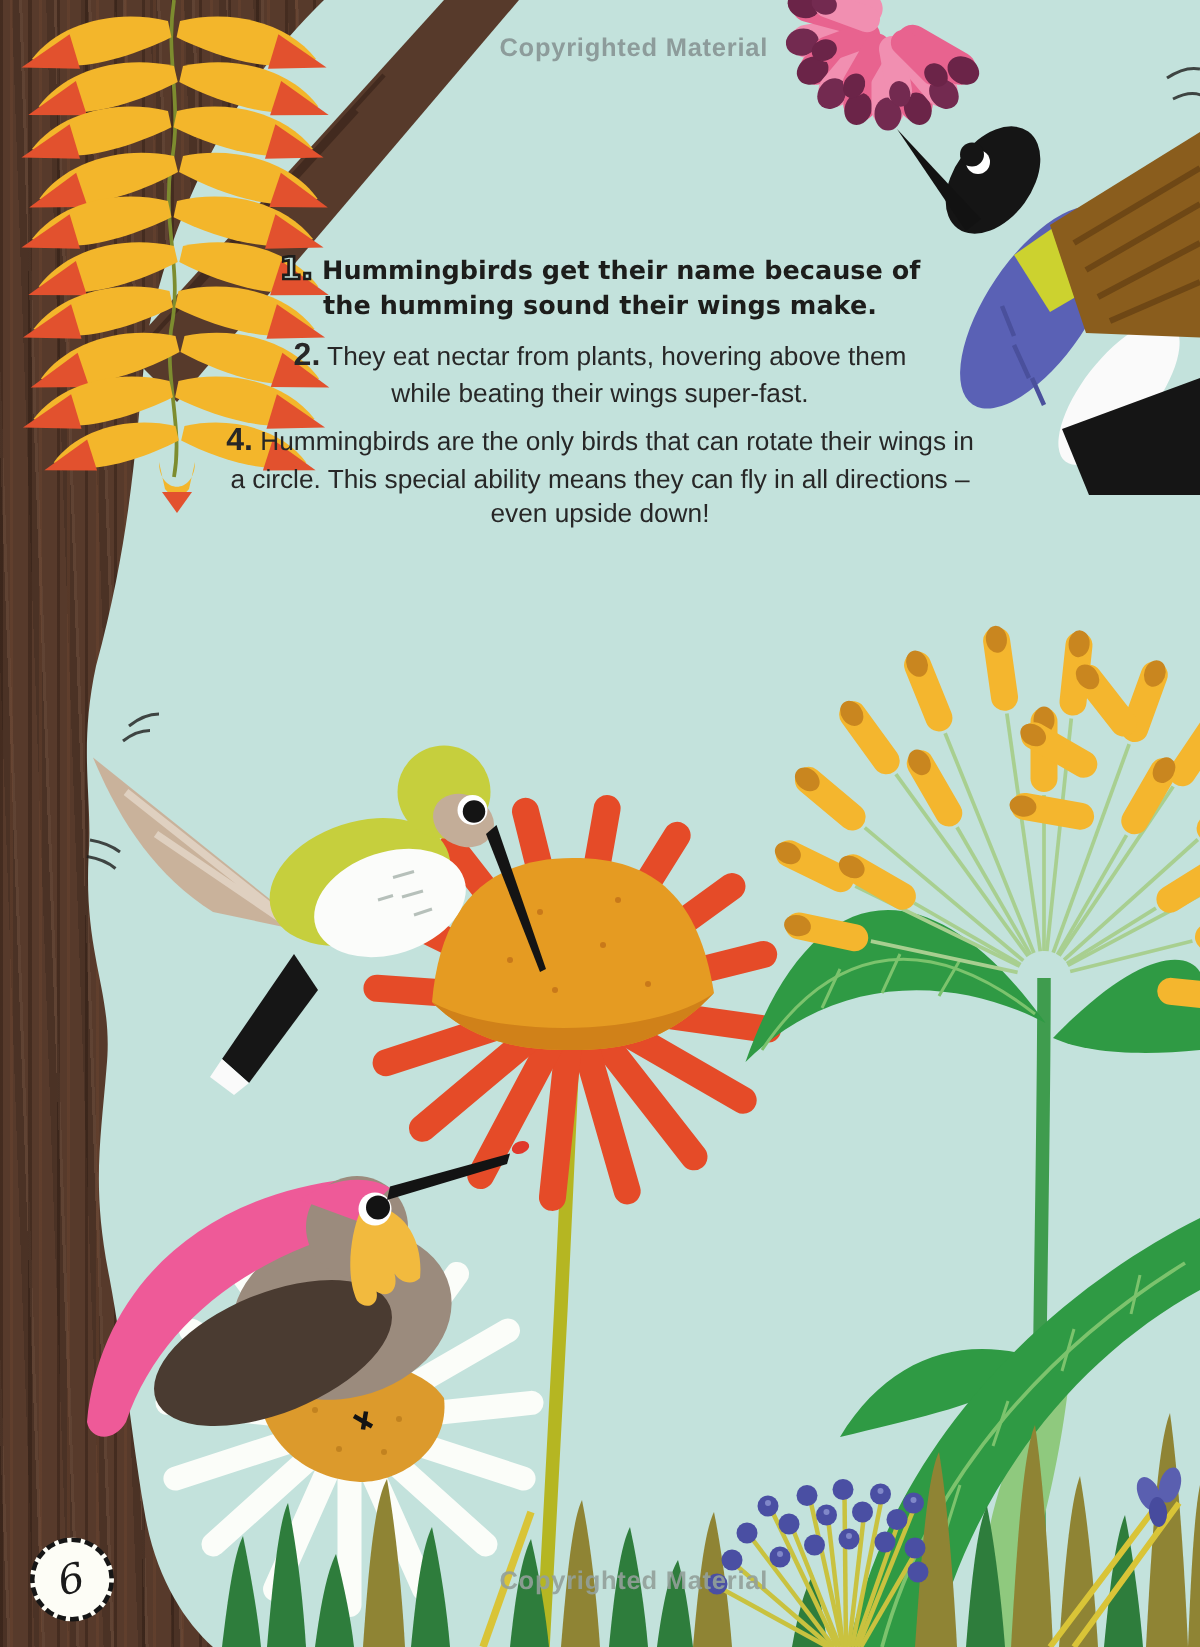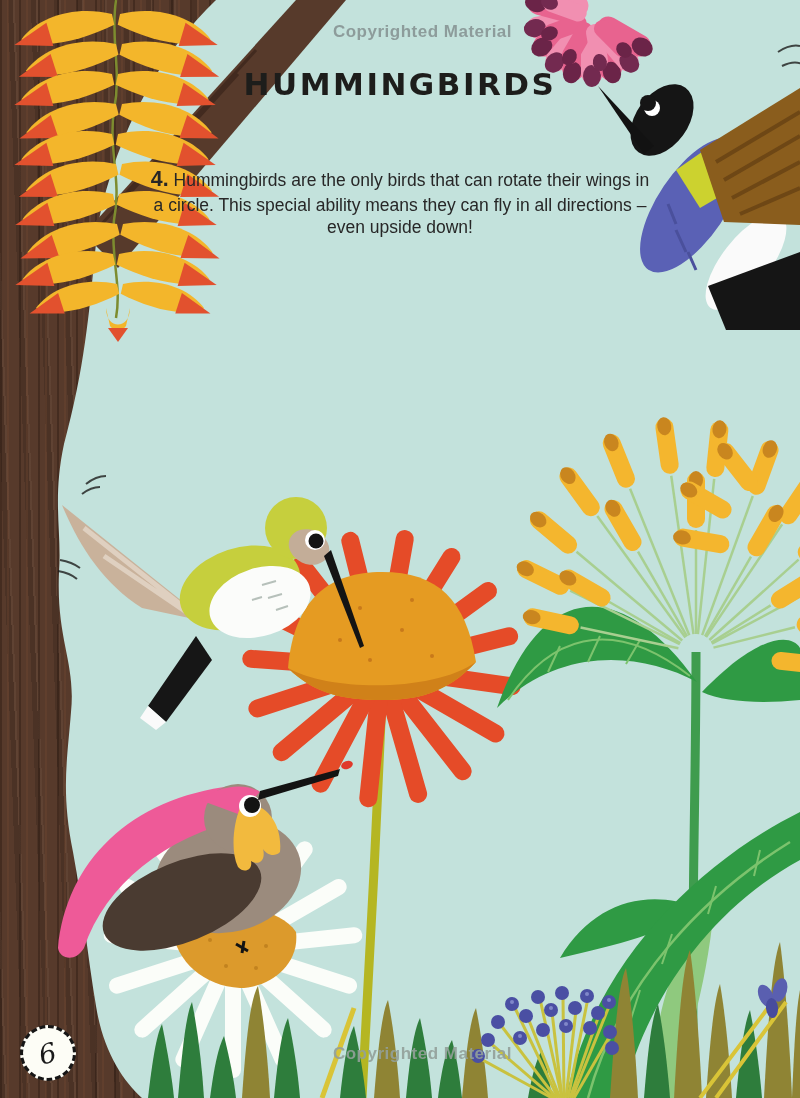--- a/index.html
+++ b/index.html
@@ -342,24 +342,25 @@
       <path d="M700,1098 L768,1008 M716,1098 L786,1002" stroke="#d9c437" stroke-width="4" fill="none"></path>
       <ellipse cx="766" cy="996" rx="7" ry="12" transform="rotate(-25 766 996)" fill="#5a5fb0"></ellipse>
       <ellipse cx="780" cy="990" rx="7" ry="12" transform="rotate(15 780 990)" fill="#5a5fb0"></ellipse>
       <ellipse cx="772" cy="1008" rx="6" ry="10" transform="rotate(-5 772 1008)" fill="#474b9e"></ellipse>
     </g>
   </svg>
 
   <div class="wm top">Copyrighted Material</div>
 
   <div class="title">
-    <div class="l2">HUMMINGBIRDS</div>
   </div>
 
   <div class="facts">
+    <p class="fact fb w1"><span class="num outline">1.</span> <span>Hummingbirds get their name because of the humming sound their wings make.</span></p>
+    <p class="fact fr w2"><span class="num">2.</span> <span>They eat nectar from plants, hovering above them while beating their wings super-fast.</span></p>
     <p class="fact fr w4"><span class="num">4.</span> <span>Hummingbirds are the only birds that can rotate their wings in a circle. This special ability means they can fly in all directions – even upside down!</span></p>
   </div>
 
   <div class="badge">
     <span>6</span>
   </div>
 
   <div class="wm bottom">Copyrighted Material</div>
 
 </div>

